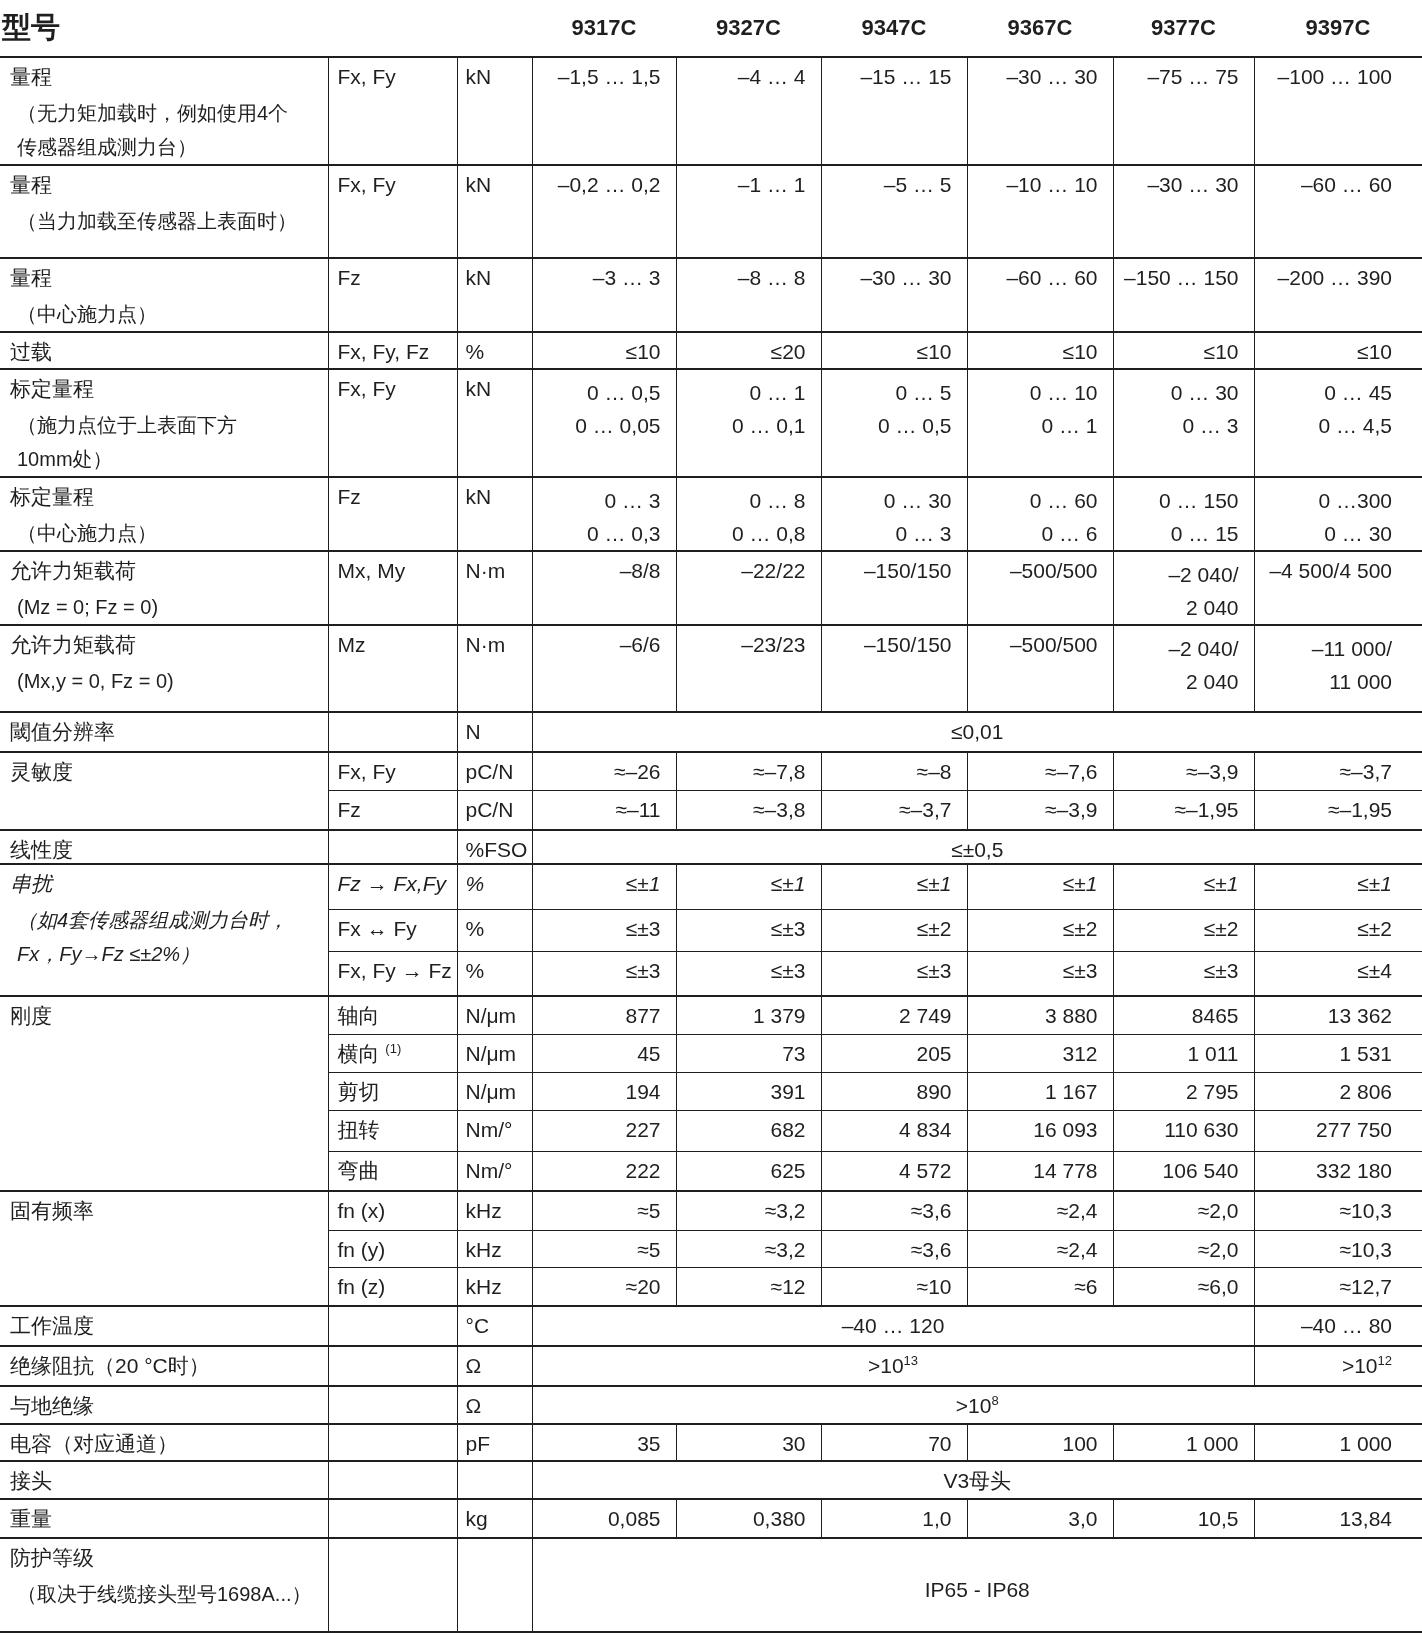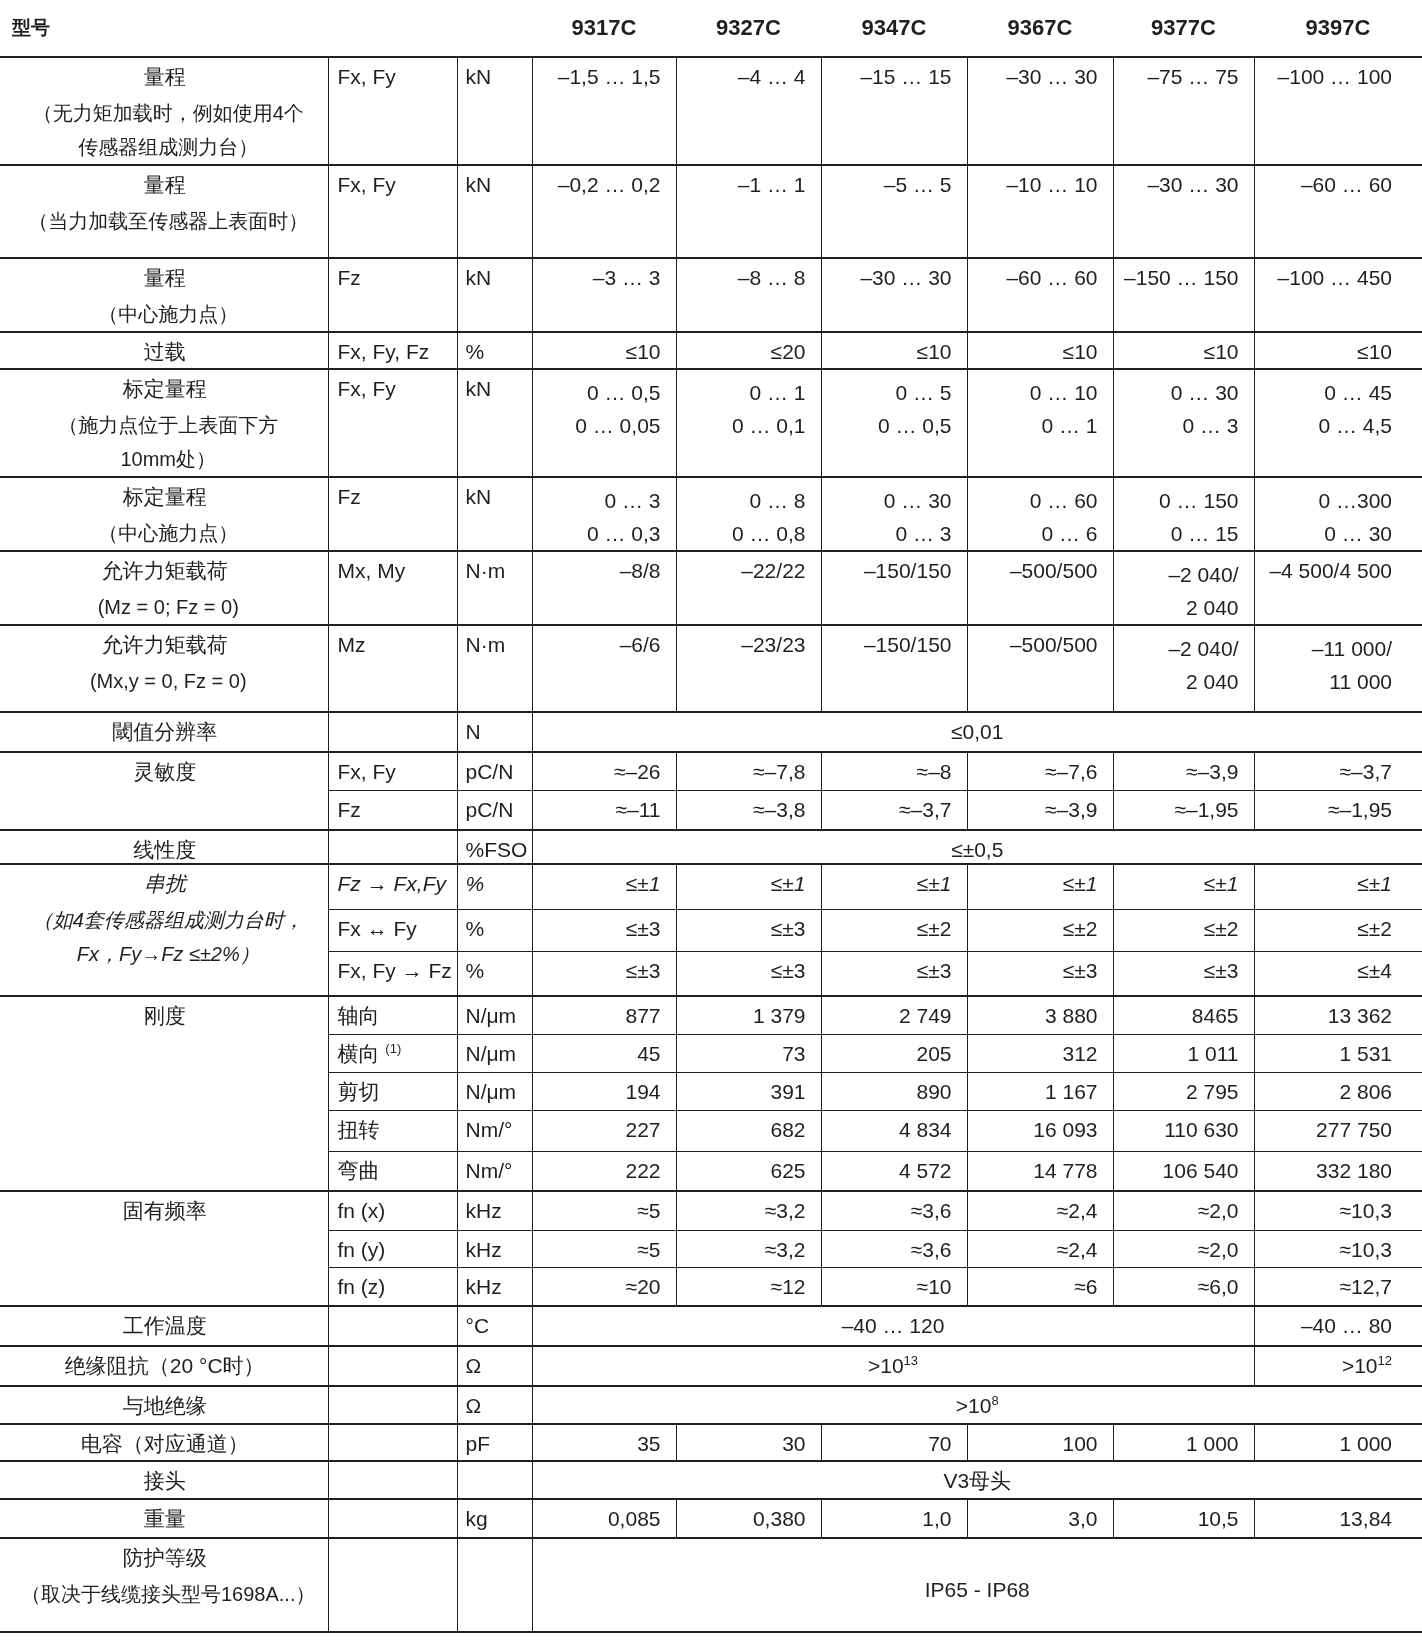--- a/index.html
+++ b/index.html
@@ -20,29 +20,29 @@
     overflow: hidden;
     box-sizing: border-box;
   }
   thead th {
     height: 53px;
     vertical-align: top;
     padding-top: 11px;
     border-bottom: 2.5px solid #1f1f1f;
     font-weight: bold;
   }
-  th.title { text-align: left; padding-left: 12px; font-size: 19px; }
+  th.title { text-align: left; padding-left: 2px; font-size: 29px; }
   th.model { text-align: center; font-size: 22px; }
 
   tbody td { border-top: 2px solid #1f1f1f; }
   tr.first td { border-top: none; }
   tr.minor td { border-top: 1.4px solid #1f1f1f; }
   tbody tr.lastrow td { border-bottom: 2px solid #1f1f1f; }
 
-  .lab-cell  { border-right: 1.4px solid #1f1f1f; padding: 6px 8px 0 10px; text-align: center; }
+  .lab-cell  { border-right: 1.4px solid #1f1f1f; padding: 6px 8px 0 10px; }
   .sym-cell  { border-right: 1.4px solid #1f1f1f; padding: 6px 4px 0 9px; }
   .unit-cell { border-right: 1.4px solid #1f1f1f; padding: 6px 4px 0 8px; }
   .val-cell  { border-right: 1.4px solid #1f1f1f; text-align: right; padding: 6px 15px 0 4px; }
   .val-cell.col-last { border-right: none; padding-right: 30px; }
   .span-cell { text-align: center; padding: 6px 0 0 0; }
   .span-cell.span5 { border-right: 1.4px solid #1f1f1f; }
   .span-cell.v-mid { vertical-align: middle; padding-top: 8px; }
 
   .plabel { line-height: 26px; }
   .psub { font-size: 20px; line-height: 34px; padding-left: 7px; }
@@ -114,21 +114,21 @@
             <div class="plabel">量程</div>
             <div class="psub">（中心施力点）</div>
           </td>
           <td class="sym-cell">Fz</td>
           <td class="unit-cell">kN</td>
           <td class="val-cell">–3 … 3</td>
           <td class="val-cell">–8 … 8</td>
           <td class="val-cell">–30 … 30</td>
           <td class="val-cell">–60 … 60</td>
           <td class="val-cell">–150 … 150</td>
-          <td class="val-cell col-last">–100 … 450</td>
+          <td class="val-cell col-last">–200 … 390</td>
         </tr>
         <tr class="major" style="height: 37px;">
           <td class="lab-cell">
             <div class="plabel">过载</div>
           </td>
           <td class="sym-cell">Fx, Fy, Fz</td>
           <td class="unit-cell">%</td>
           <td class="val-cell">≤10</td>
           <td class="val-cell">≤20</td>
           <td class="val-cell">≤10</td>

